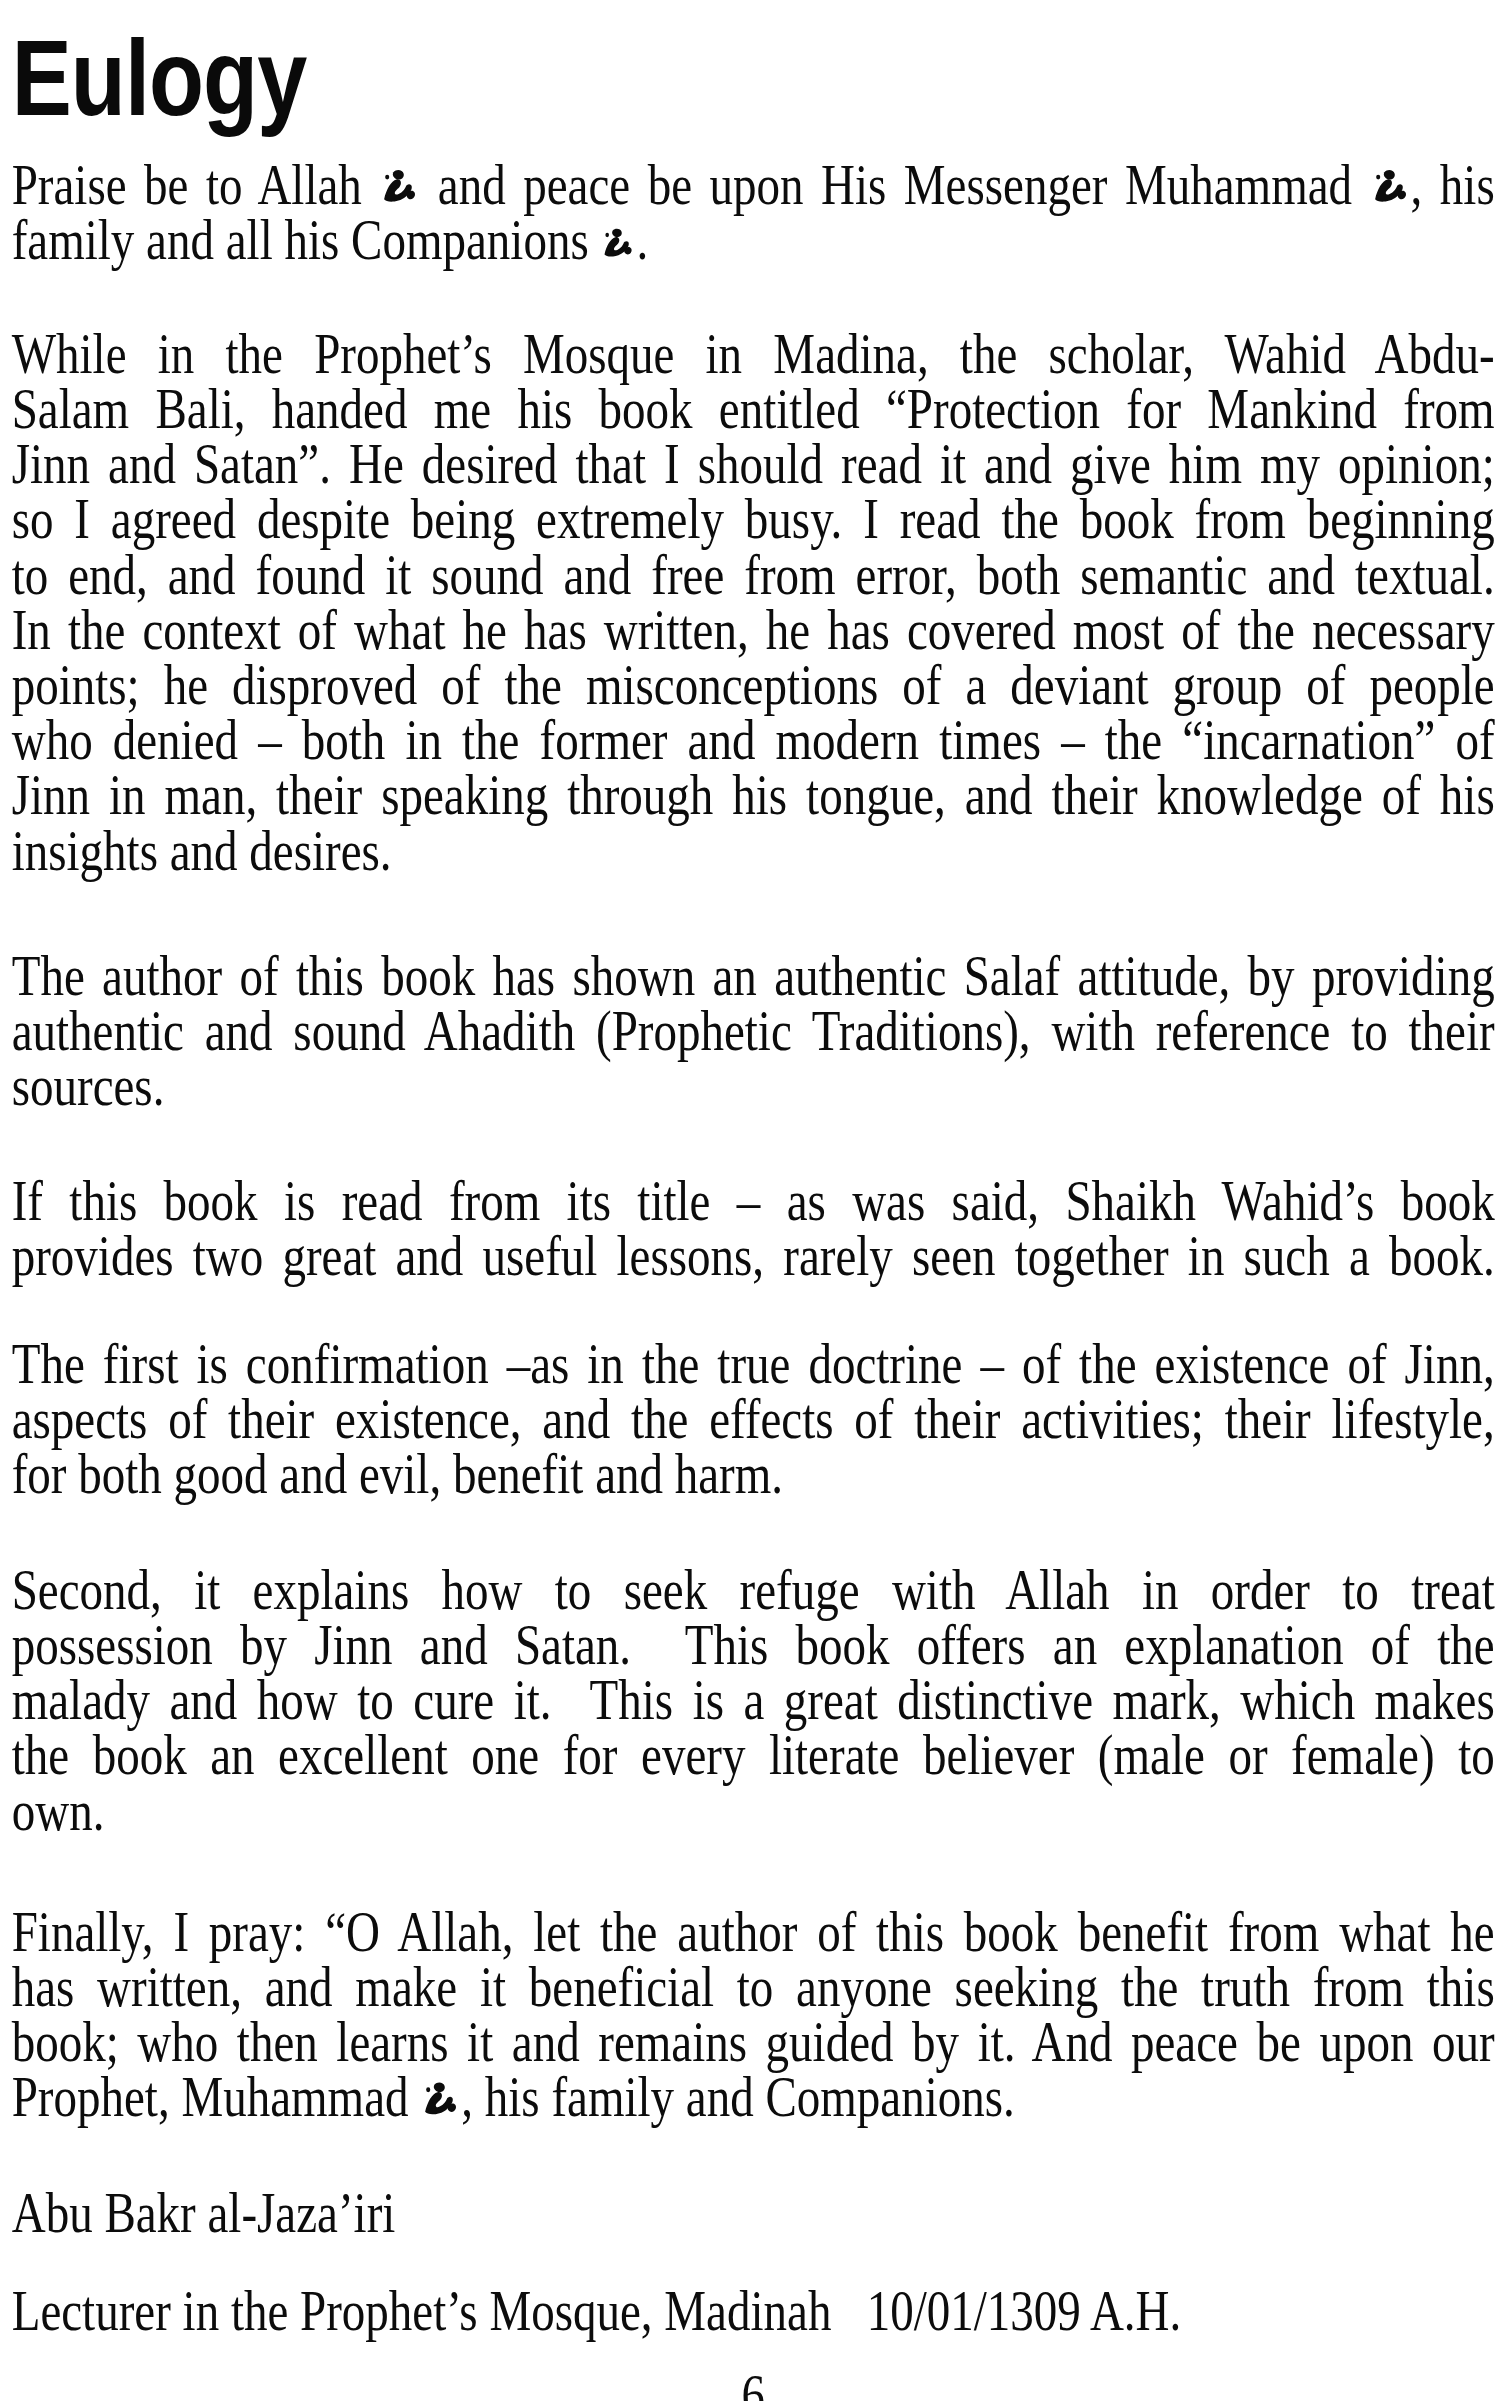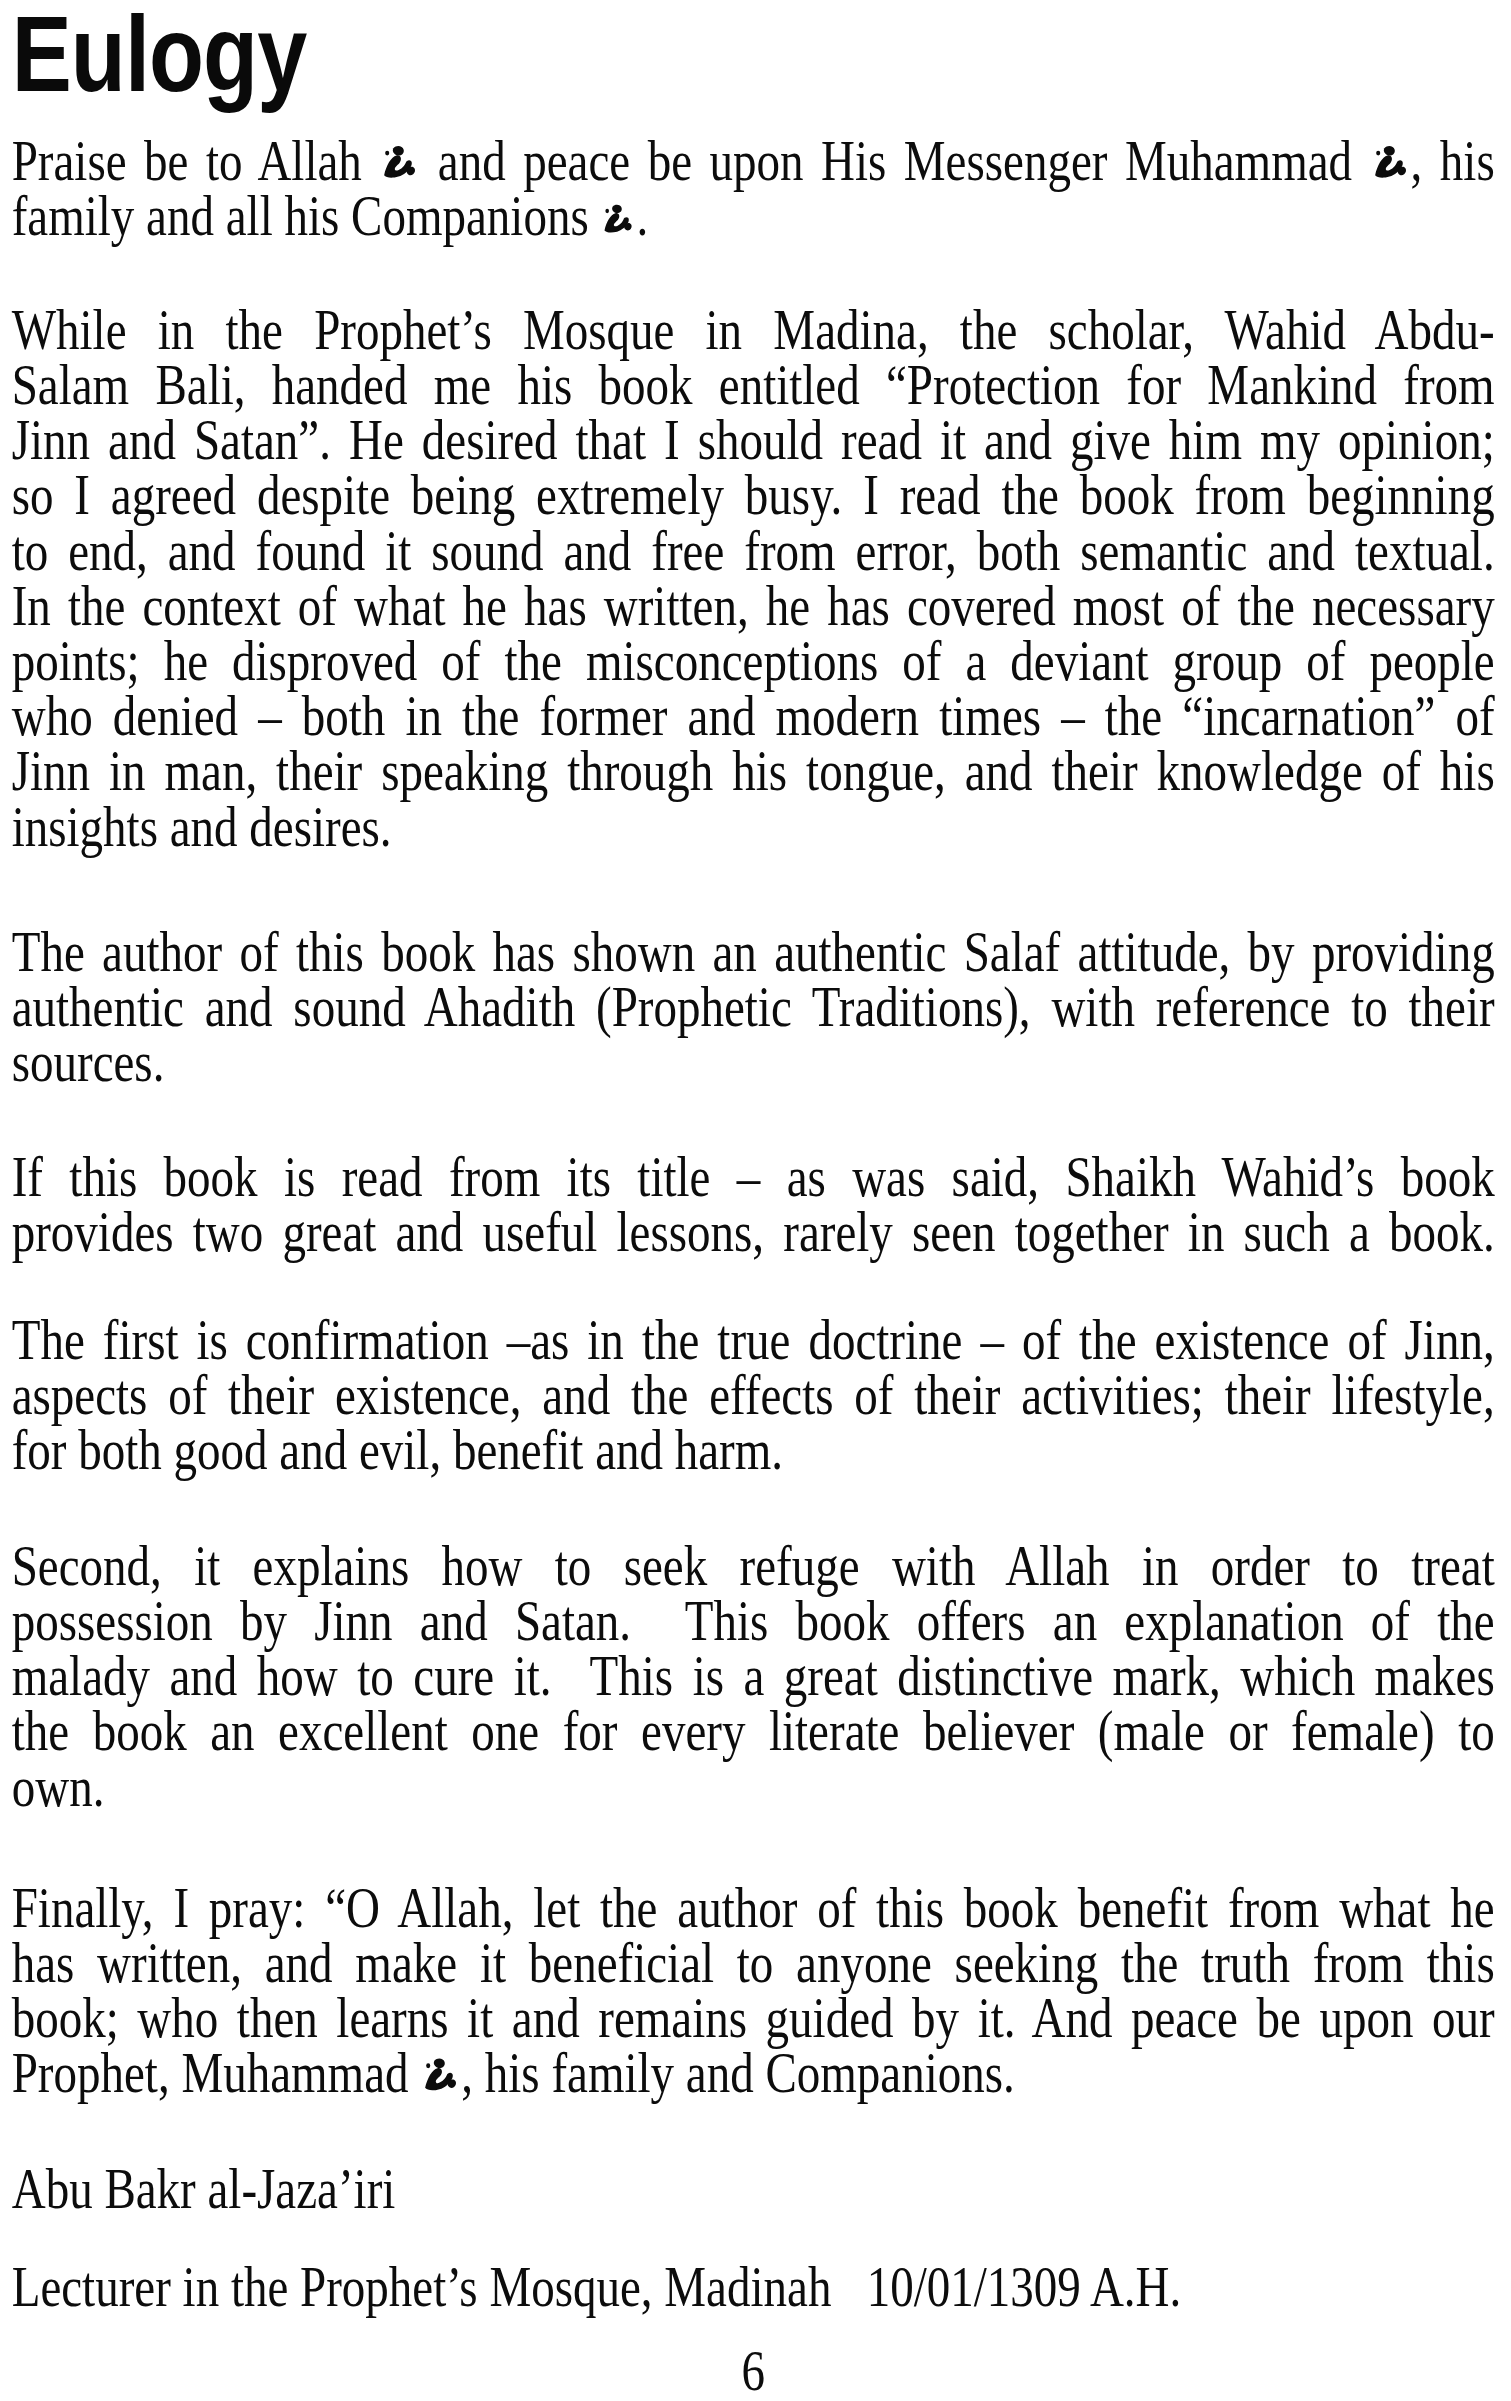--- a/index.html
+++ b/index.html
@@ -5,21 +5,21 @@
   html, body { margin: 0; padding: 0; }
   body {
     width: 1511px;
     height: 2401px;
     background: #ffffff;
     position: relative;
     overflow: hidden;
     font-family: "Liberation Serif", serif;
     color: #0c0c0c;
   }
-  .page { position: absolute; inset: 0; }
+  .page { position: absolute; inset: 0; margin-top: 24px; }
   .block {
     position: absolute;
     left: 11.7px;
     width: 1483px;
     transform: scaleY(1.2);
     transform-origin: 0 0;
   }
   .title {
     top: 0;
     margin: 0;

